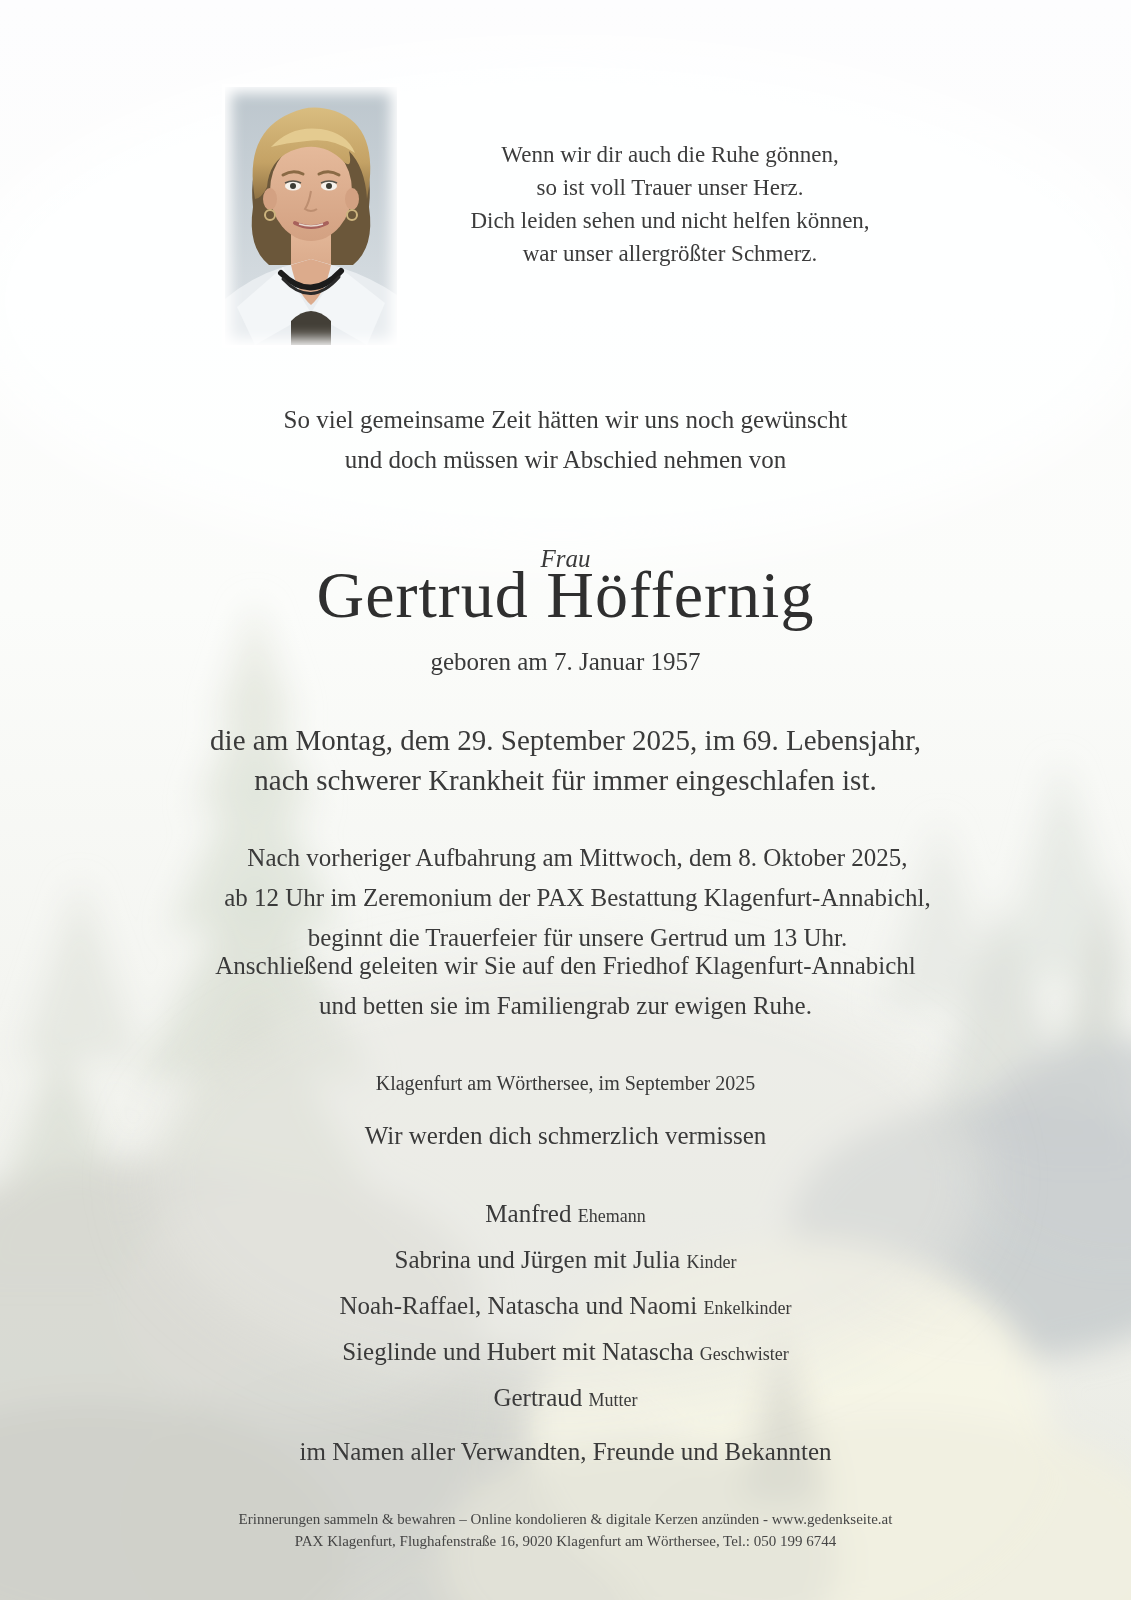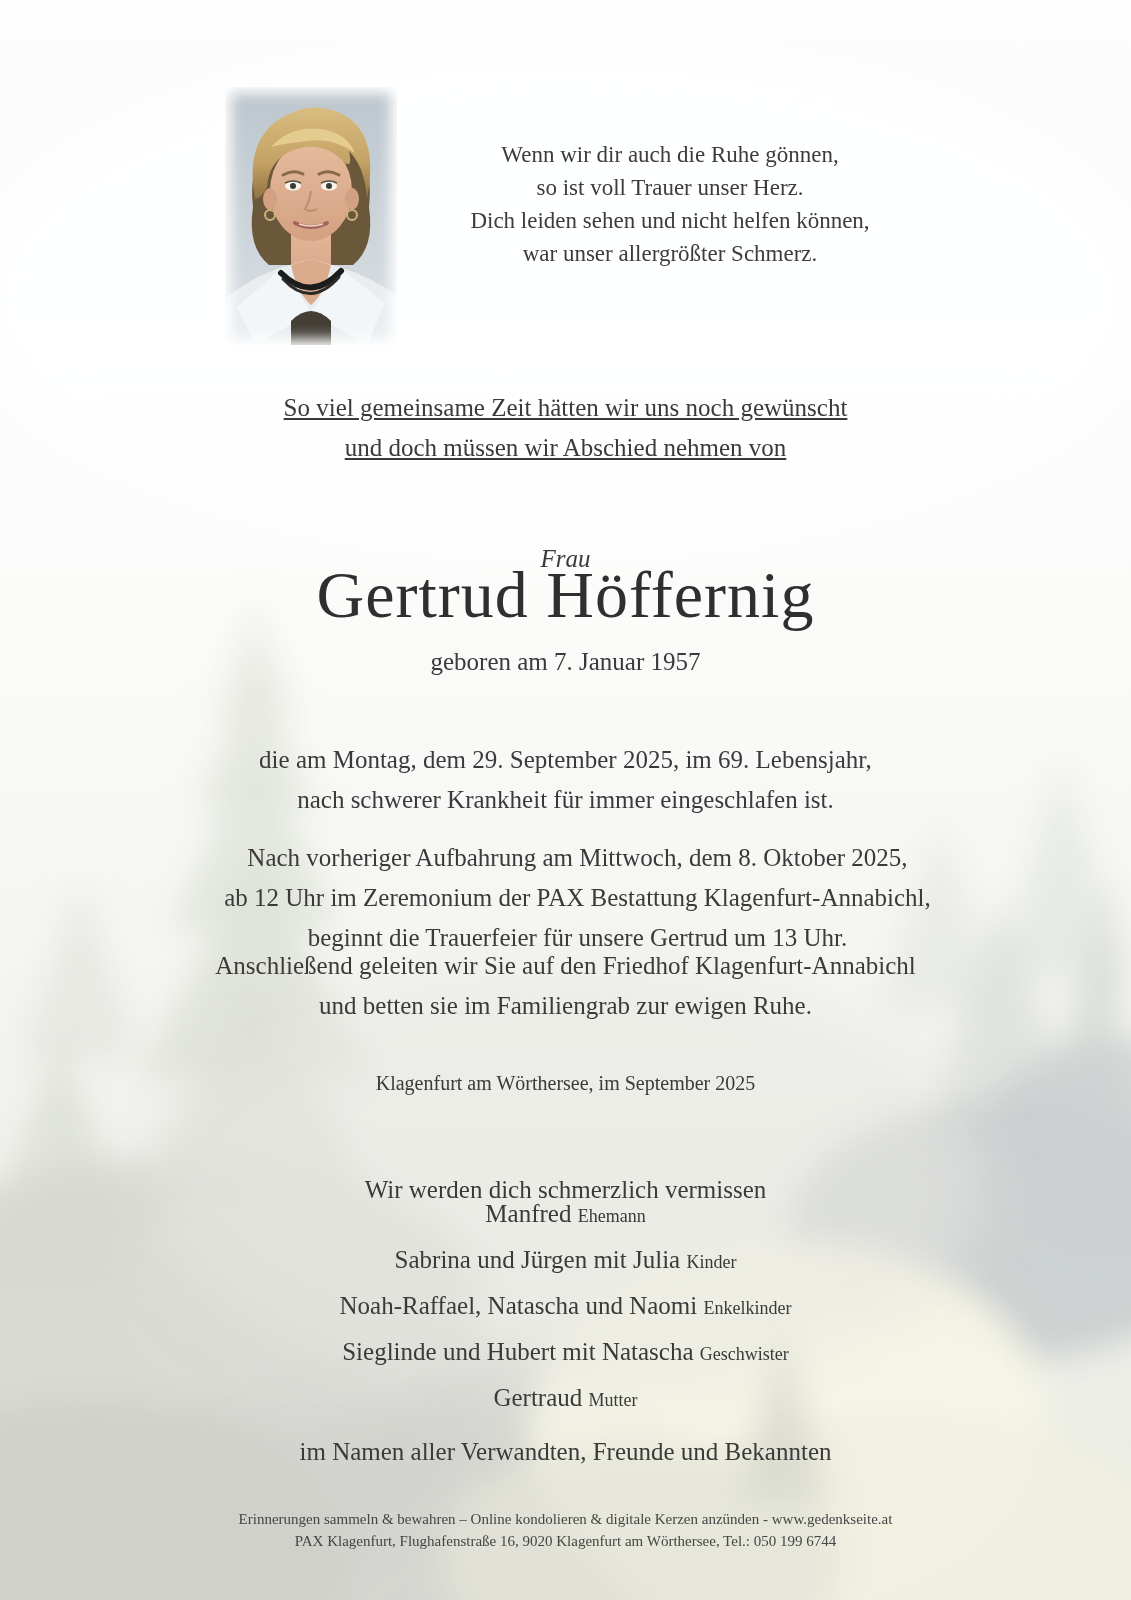--- a/index.html
+++ b/index.html
@@ -20,29 +20,29 @@
   .poem{position:absolute;left:380px;width:580px;text-align:center;
         top:138px;font-size:23px;line-height:33px;color:#3c3c3c;}
 
   .photo{
     position:absolute;left:222px;top:84px;width:178px;height:264px;
     background:#fff;
   }
   .photo svg{position:absolute;left:3px;top:3px;width:172px;height:258px;}
   .photo .vignette{position:absolute;inset:0;box-shadow:inset 0 0 14px 9px #ffffff;}
 
-  .intro{top:388px;font-size:25px;line-height:40px;text-decoration:underline;}
+  .intro{top:400px;font-size:25px;line-height:40px;}
   .salutation{top:545px;font-size:25px;font-style:italic;}
   .name{top:552px;font-size:66px;line-height:86px;color:#2f2f2f;letter-spacing:1px;}
   .born{top:648px;font-size:25px;}
-  .death{top:740px;font-size:25px;line-height:40px;}
+  .death{top:720px;font-size:29px;line-height:40px;}
   .funeral{top:838px;font-size:25px;line-height:40px;padding-left:12px;}
   .procession{top:946px;font-size:25px;line-height:40px;}
   .dateline{top:1072px;font-size:20px;}
-  .missing{top:1176px;font-size:25px;}
+  .missing{top:1122px;font-size:25px;}
   .family{top:1198px;}
   .family-row{margin-bottom:12px;font-size:25px;line-height:32px;}
   .relation{font-size:18px;}
   .closing{top:1438px;font-size:25px;}
   .footer{top:1508px;font-size:15px;line-height:22px;color:#454545;}
 </style>
 </head>
 <body>
 
 <div class="page">

